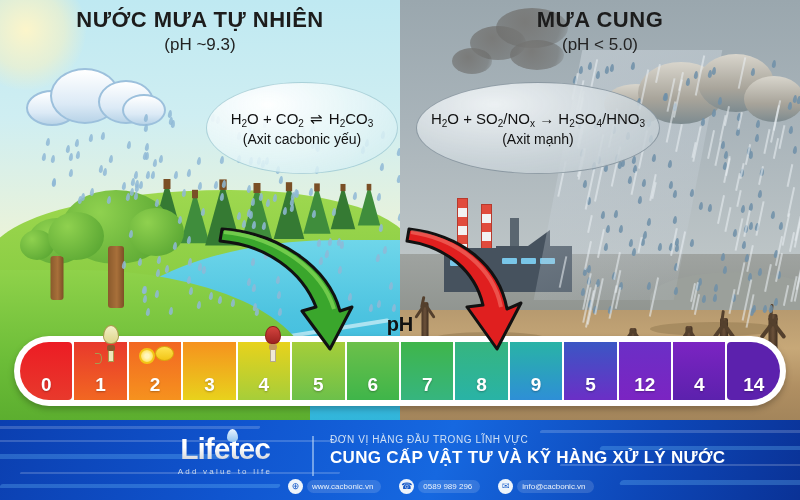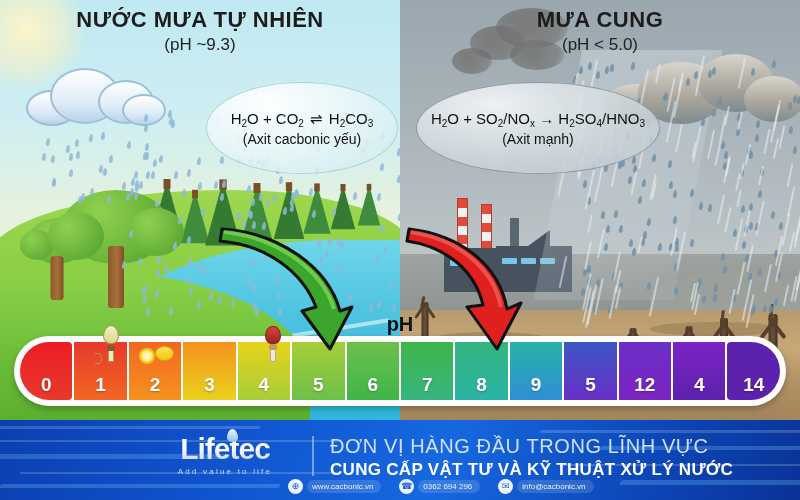--- a/index.html
+++ b/index.html
@@ -281,21 +281,21 @@
   }
   .logo-tag {
     font-size: 8px; letter-spacing: 2.2px; color: #c9d8ee; margin-top: 3px;
   }
   .divider-v {
     position: absolute; left: 312px; top: 16px; width: 2px; height: 40px;
     background: rgba(180,210,245,.6);
   }
   .slogan { position: absolute; left: 330px; top: 14px; }
   .slogan .l1 {
-    font-size: 20px; color: #cfe0f5; letter-spacing: .6px; line-height: 1.25;
+    font-size: 10px; color: #cfe0f5; letter-spacing: .6px; line-height: 1.25;
   }
   .slogan .l2 {
     font-size: 17px; font-weight: bold; color: #ffffff; letter-spacing: .3px; line-height: 1.25;
   }
   .contacts { position: absolute; left: 288px; bottom: 6px; display: flex; gap: 18px; }
   .chip { display: flex; align-items: center; gap: 4px; }
   .chip .cico {
     width: 15px; height: 15px; border-radius: 50%;
     background: #eef4fb; color: #1559c9;
     display: flex; align-items: center; justify-content: center;
@@ -911,31 +911,31 @@
         <span class="logo-drop"></span>
         <div class="logo-text">Lifetec</div>
       </div>
       <div class="logo-tag">Add value to life</div>
     </div>
 
     <div class="divider-v"></div>
 
     <div class="slogan">
       <div class="l1">ĐƠN VỊ HÀNG ĐẦU TRONG LĨNH VỰC</div>
-      <div class="l2">CUNG CẤP VẬT TƯ VÀ KỸ THUẬT XỬ LÝ NƯỚC</div>
+      <div class="l2">CUNG CẤP VẬT TƯ VÀ KỸ HÀNG XỬ LÝ NƯỚC</div>
     </div>
 
     <div class="contacts" id="contacts">
         <div class="chip">
           <span class="cico">⊕</span>
           <span class="ctxt">www.cacbonic.vn</span>
         </div>
         <div class="chip">
           <span class="cico">☎</span>
-          <span class="ctxt">0362 694 296</span>
+          <span class="ctxt">0589 989 296</span>
         </div>
         <div class="chip">
           <span class="cico">✉</span>
           <span class="ctxt">info@cacbonic.vn</span>
         </div>
       </div>
   </div>
 
 </div>
 

